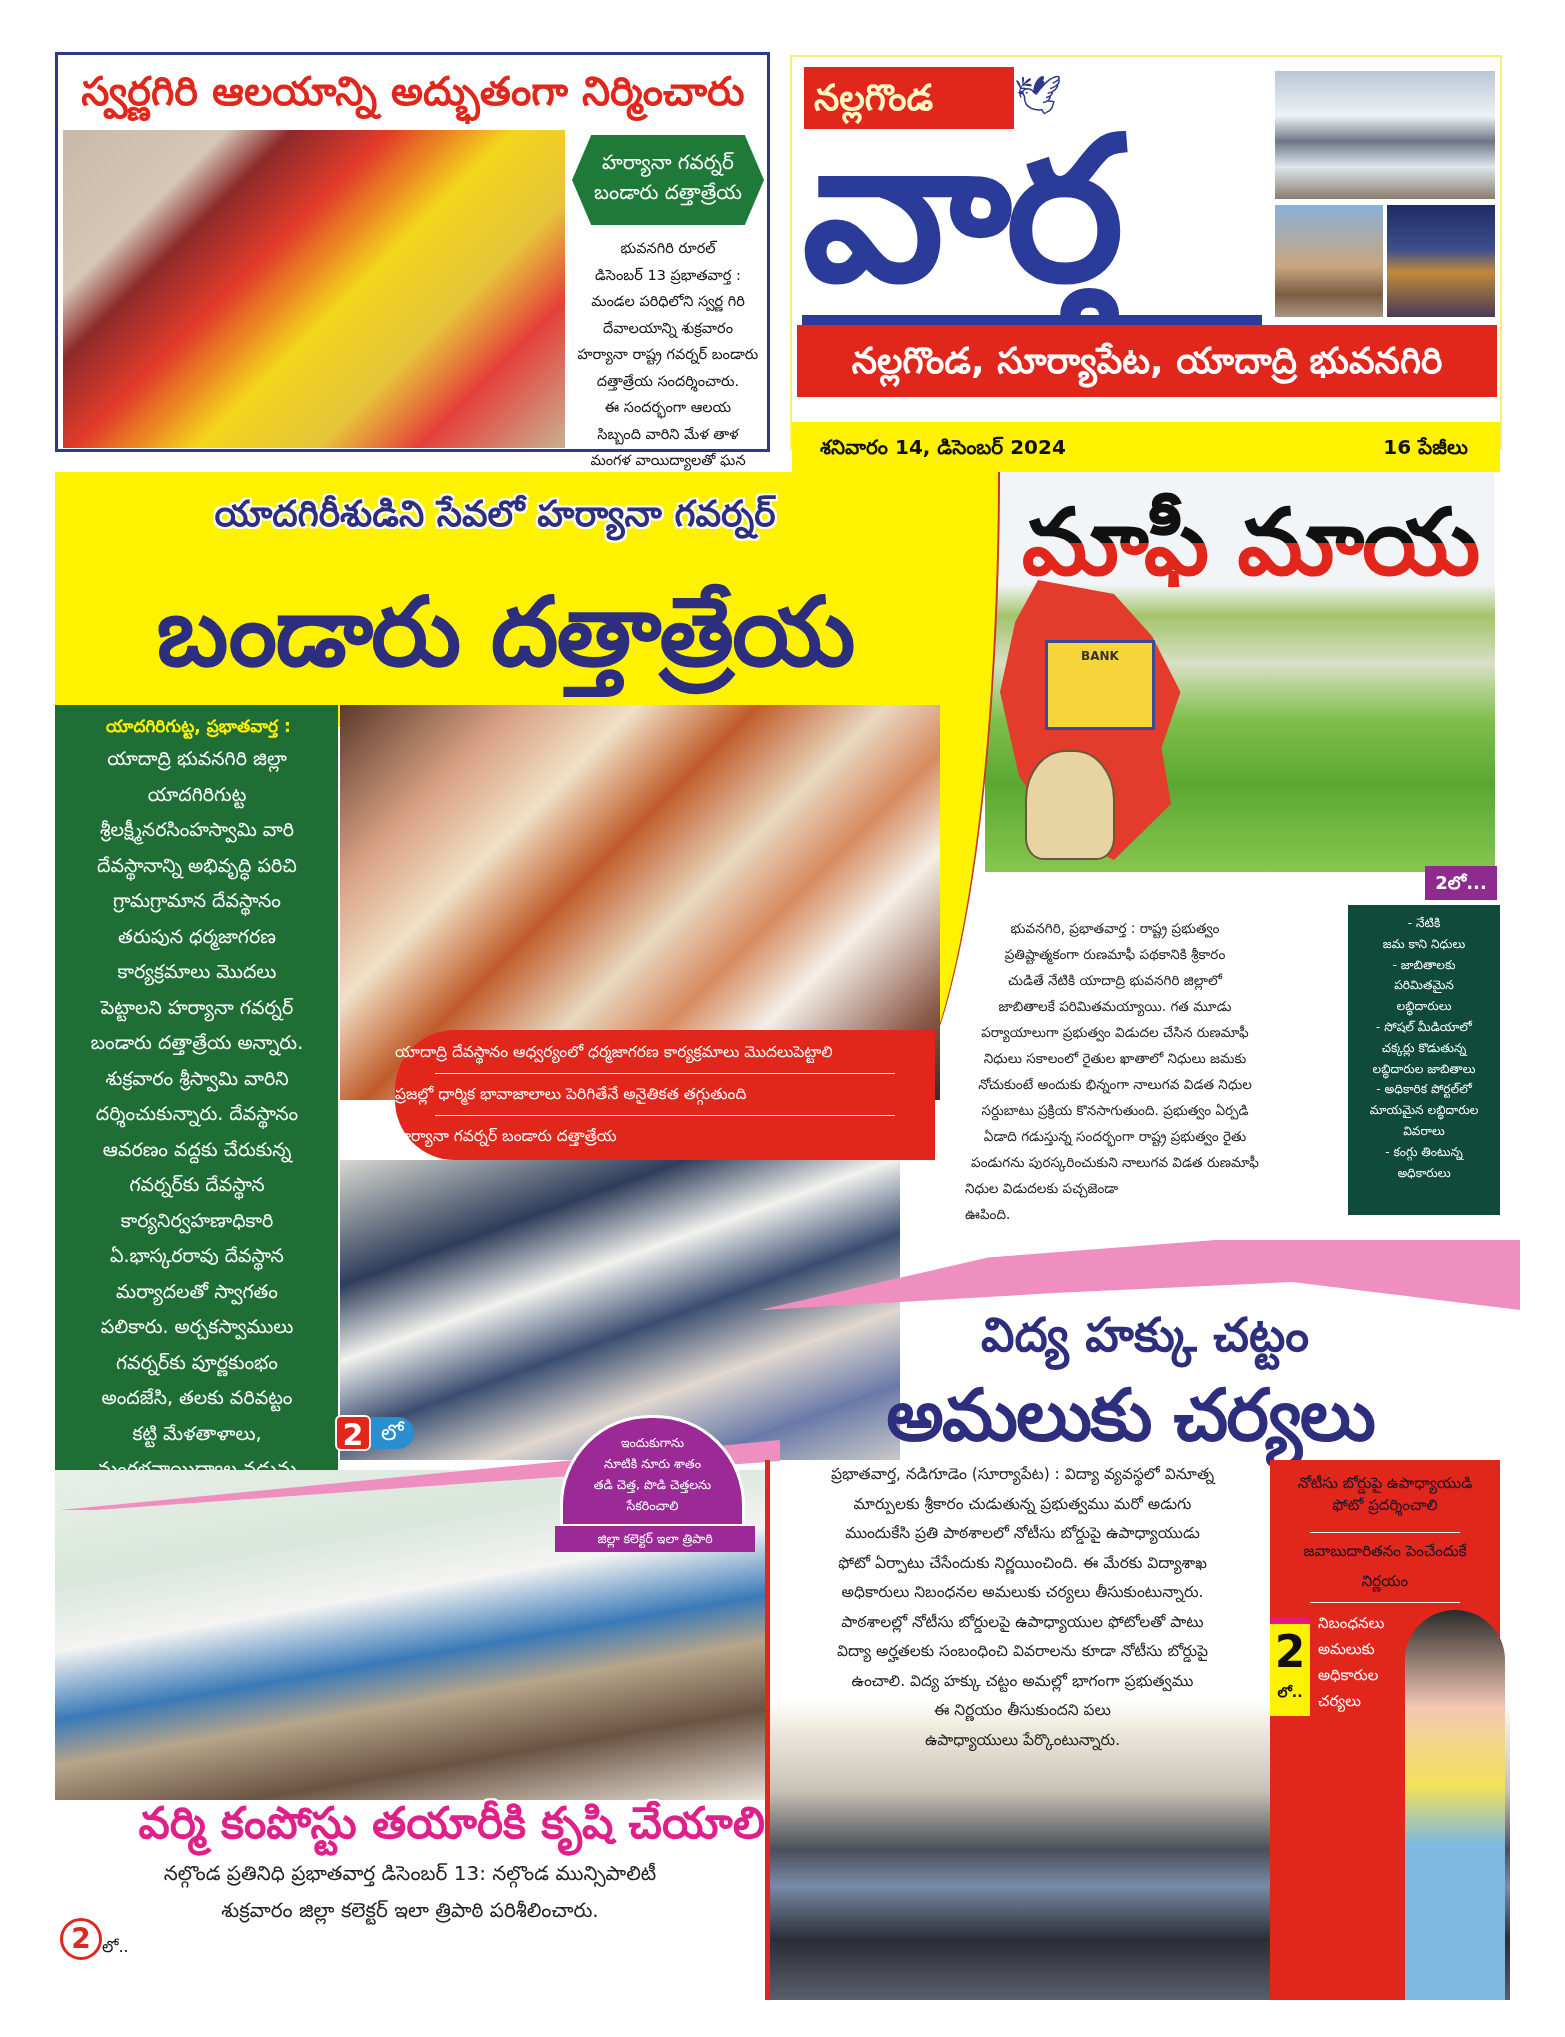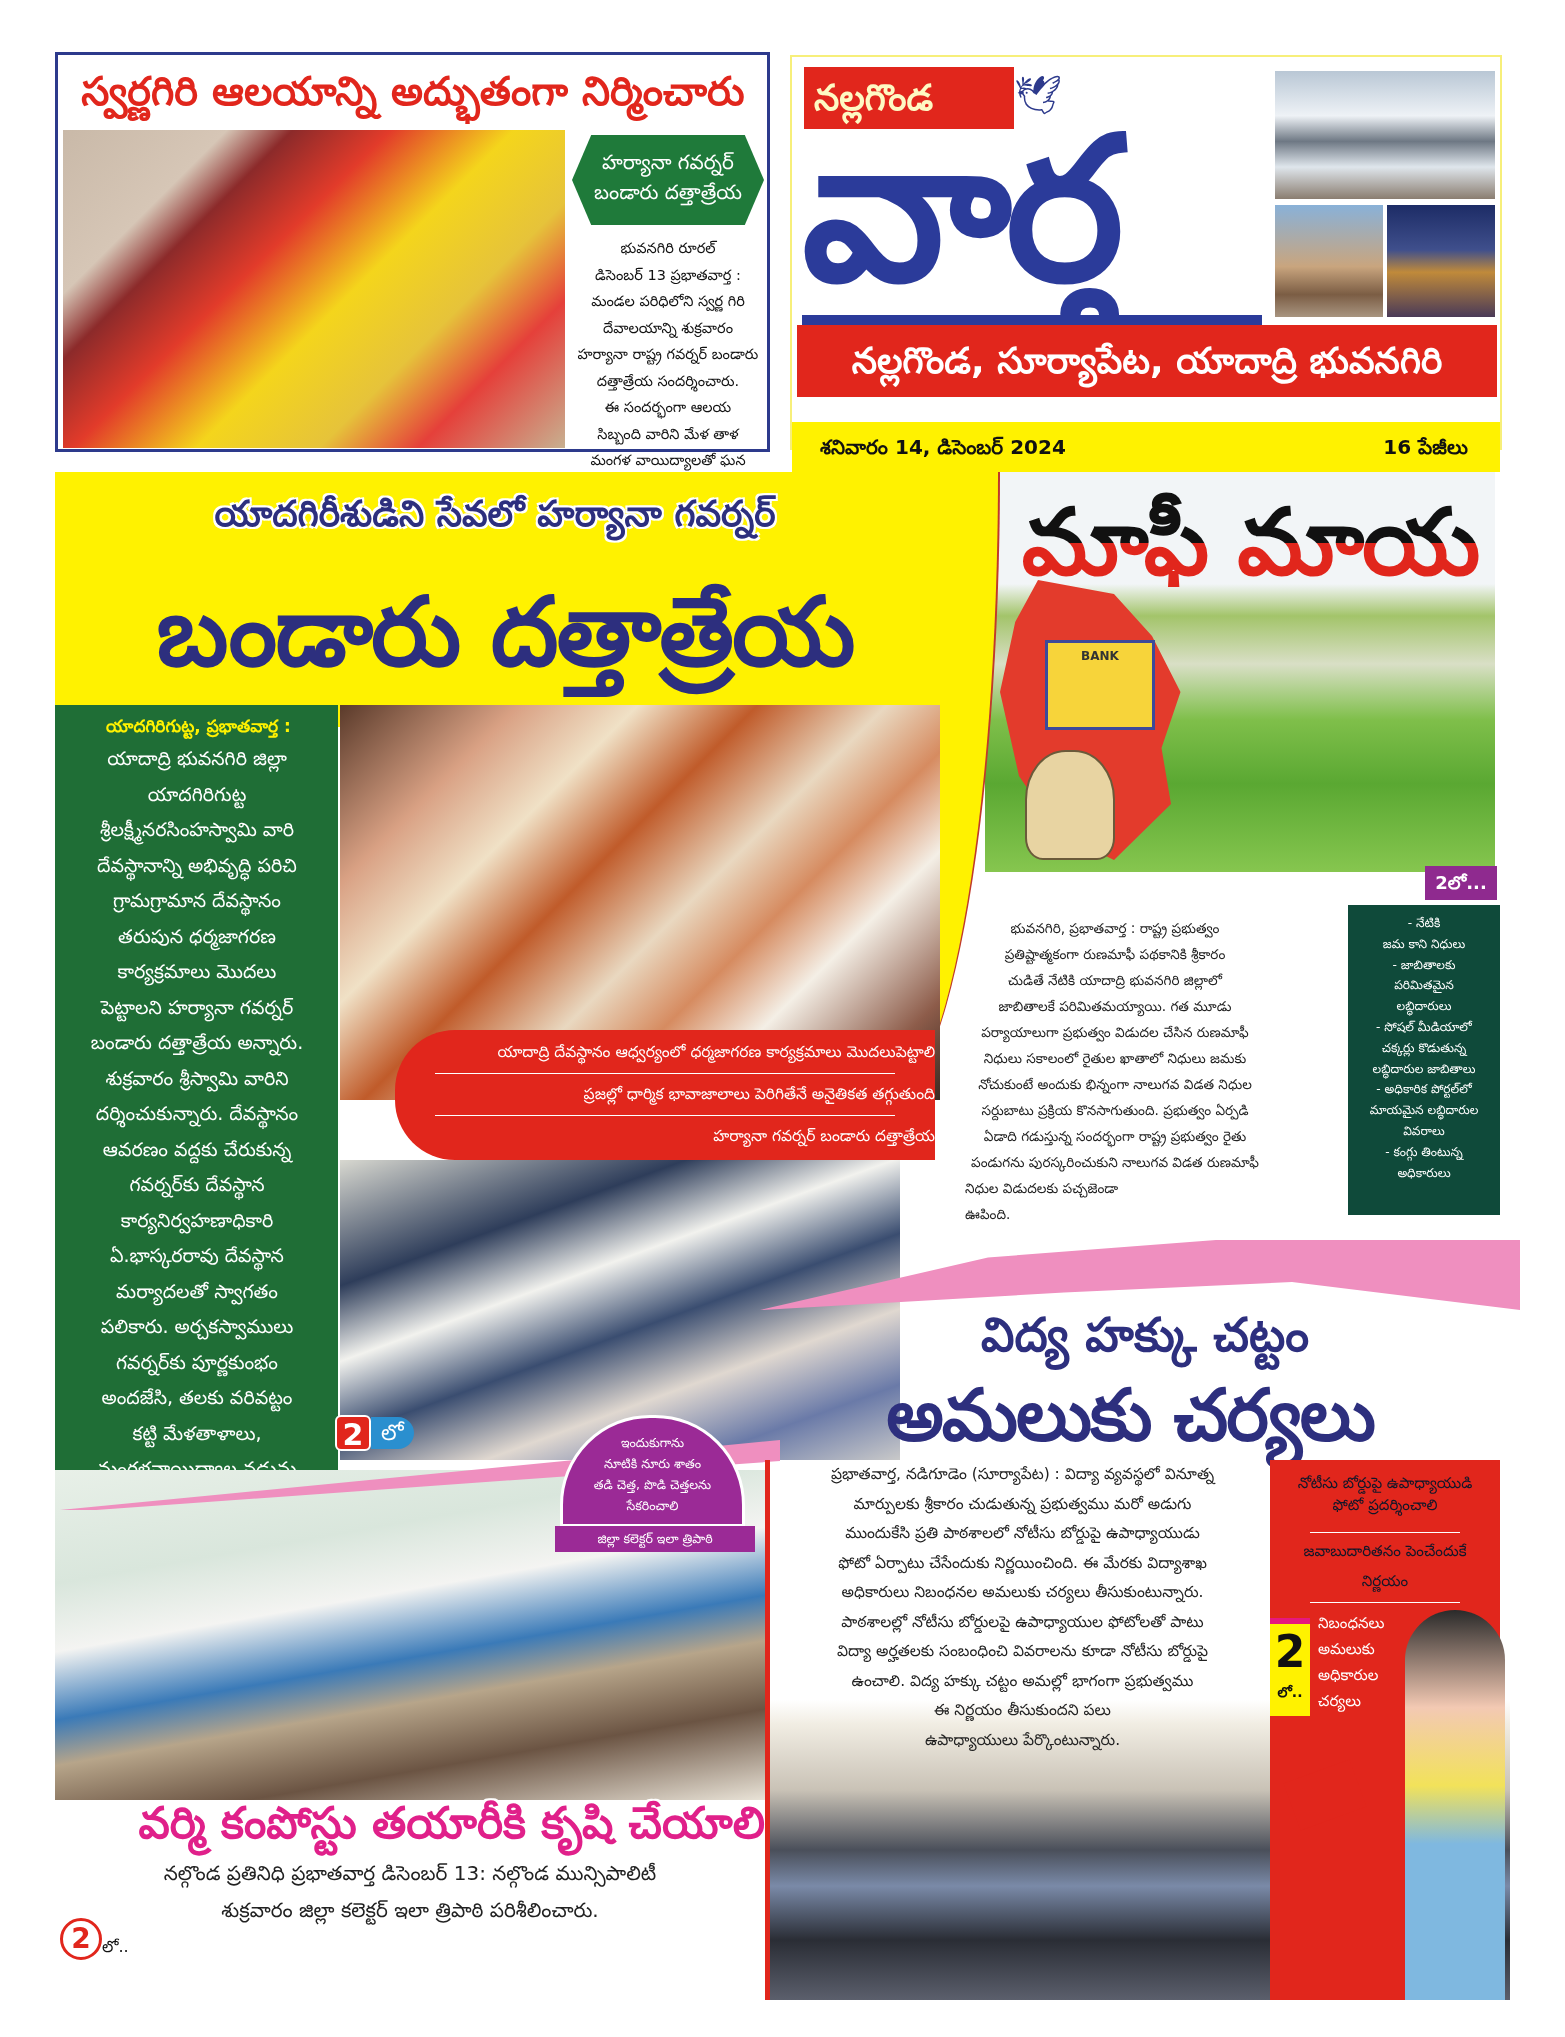--- a/index.html
+++ b/index.html
@@ -37,21 +37,21 @@
      text-shadow: 2px 2px 0 #fff,-2px -2px 0 #fff,2px -2px 0 #fff,-2px 2px 0 #fff; }
   #lead-headline { left: 55px; top: 562px; width: 900px; text-align: center; font-size: 96px; font-weight: bold; color: #2d2f7e; line-height: 140px; letter-spacing: -2px; }
 
   #lead-green { left: 55px; top: 705px; width: 283px; height: 810px; background: #1f6e36; }
   #lead-dateline { left: 6px; top: 8px; width: 275px; text-align: center; color: #fff200; font-size: 17px; font-weight: bold; line-height: 26px; }
   #lead-body { left: 6px; top: 36px; width: 272px; text-align: center; color: #fff; font-size: 19px; line-height: 35.5px; }
 
   #lead-photo1 { left: 340px; top: 705px; width: 600px; height: 395px;
      background: linear-gradient(135deg,#5a3a2a 0%,#d9a184 18%,#f0e1c6 30%,#c05b2a 42%,#e9d8c0 55%,#d68b60 65%,#f4efe6 75%,#8d5c4a 90%,#3a2a22 100%); }
   #lead-redbar { left: 395px; top: 1030px; width: 540px; height: 130px; background: #e1261c; border-radius: 60px 0 0 60px; }
-  .redbar-line { position: absolute; left: 0; width: 100%; text-align: right; color: #fff; font-size: 15.5px; line-height: 36px; }
+  .redbar-line { position: absolute; left: 0; width: 100%; text-align: left; color: #fff; font-size: 15.5px; line-height: 36px; }
   .redbar-rule { position: absolute; left: 40px; width: 460px; height: 1px; background: #fff; }
   #lead-photo2 { left: 340px; top: 1160px; width: 560px; height: 300px;
      background: linear-gradient(160deg,#d8d8d0 0%,#2e3d5a 25%,#f2f2ee 40%,#3a4d70 55%,#e0d8d0 70%,#6a7aa8 85%,#c9c9c9 100%); }
   #lead-2lo { left: 335px; top: 1415px; width: 90px; height: 38px; }
   .two-red { display: inline-block; width: 36px; height: 36px; background: #e1261c; color: #fff; font-size: 30px; font-weight: bold; line-height: 36px; text-align: center; border: 2px solid #fff; border-radius: 6px; }
   .lo-blue { display: inline-block; background: #2a8fcf; color: #fff; font-size: 22px; line-height: 32px; padding: 0 10px; border-radius: 0 16px 16px 0; vertical-align: top; margin-top: 2px; }
 
   
   #maafi-photo { left: 985px; top: 472px; width: 510px; height: 400px;
      background: linear-gradient(180deg,#f2f5f7 0%,#f2f5f7 28%,#a3c46a 36%,#d9dfc6 48%,#7fbf4a 62%,#5aa832 78%,#86c64f 100%); }

